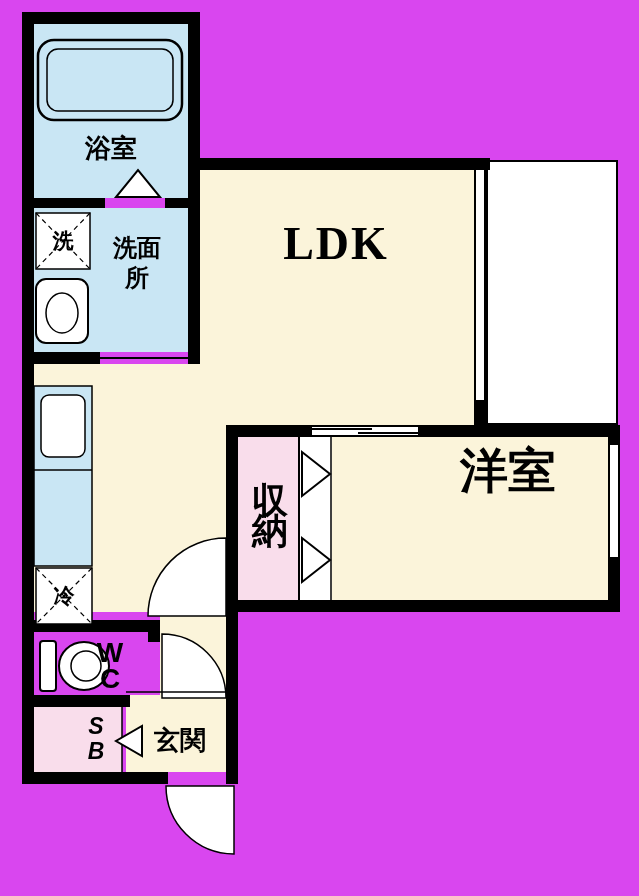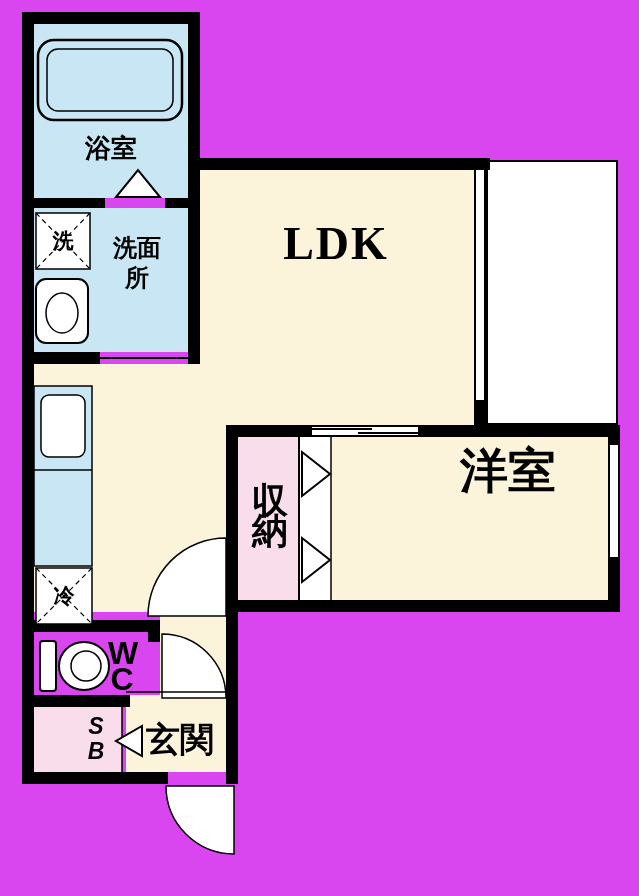--- a/index.html
+++ b/index.html
@@ -114,17 +114,17 @@
     <polygon points="142,726 142,756 116,741" fill="#fff" stroke="#000" stroke-width="2"></polygon>
   </svg>
 
   <div class="label" style="left:111px;top:148px;font-size:26px;">浴室</div>
   <div class="label" style="left:63px;top:241px;font-size:21px;">洗</div>
   <div class="label stack" style="left:137px;top:263px;width:60px;font-size:24px;line-height:30px;">洗面所</div>
   <div class="label" style="left:336px;top:243px;font-size:46px;letter-spacing:2px;font-family:Liberation Serif, serif;">LDK</div>
   <div class="label" style="left:460px;top:471px;font-size:48px;margin-left:48px;">洋室</div>
   <div class="label stack" style="left:267px;top:516px;width:30px;font-size:36px;line-height:30px;">収納</div>
   <div class="label" style="left:64px;top:596px;font-size:21px;">冷</div>
-  <div class="label stack" style="left:122px;top:666px;width:28px;font-size:32px;line-height:26px;">WC</div>
+  <div class="label stack" style="left:110px;top:666px;width:28px;font-size:28px;line-height:26px;">WC</div>
   <div class="label stack" style="left:96px;top:739px;width:26px;font-size:23px;line-height:25px;font-style:italic;">SB</div>
-  <div class="label" style="left:180px;top:740px;font-size:34px;">玄関</div>
+  <div class="label" style="left:180px;top:740px;font-size:26px;">玄関</div>
 
 </div>
 
 </body></html>

